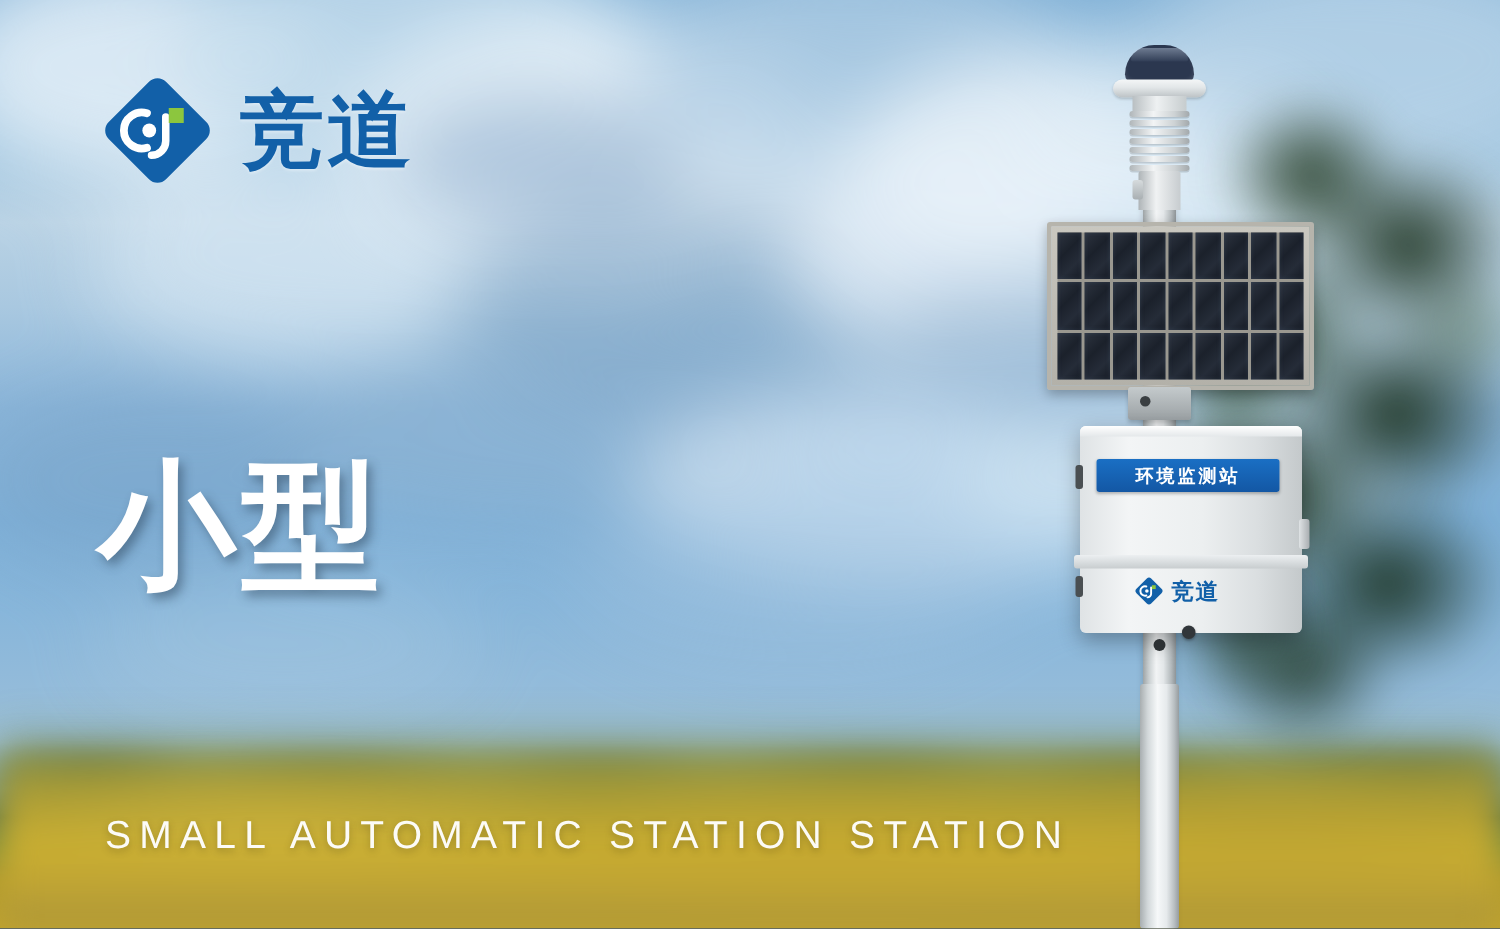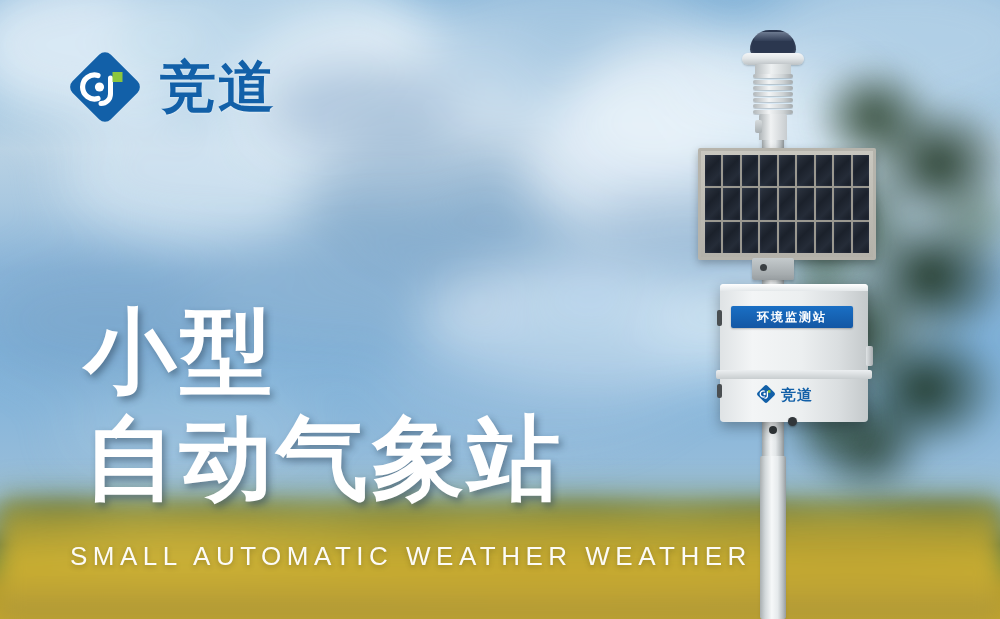--- a/index.html
+++ b/index.html
@@ -127,21 +127,21 @@
   .logo-mark svg { display:block; }
   .logo-text {
     color:#1260a8;
     font-size:56px; font-weight:700;
     letter-spacing:2px; line-height:1;
     text-shadow:0 1px 2px rgba(255,255,255,.35);
   }
 
   
   .headline {
-    position:absolute; left:84px; top:300px;
+    position:absolute; left:65px; top:300px;
     color:#ffffff;
     font-weight:700;
     line-height:1.12;
     letter-spacing:4px;
     text-shadow:3px 4px 7px rgba(30,50,70,.45);
   }
   .headline .l1 { font-size:92px; display:block; }
   .headline .l2 { font-size:92px; display:block; margin-top:4px; }
 
   .subtitle {
@@ -351,24 +351,23 @@
         <circle cx="33.5" cy="39" r="4.6" fill="#ffffff"></circle>
         <path d="M44.5 30 L44.5 46 A9.5 9.5 0 0 1 35 55.5" fill="none" stroke="#ffffff" stroke-width="5" stroke-linecap="round"></path>
         <rect x="46.5" y="24" width="10" height="10" fill="#8cc63e"></rect>
       </svg>
     </div>
     <div class="logo-text">竞道</div>
   </div>
 
   <div class="headline">
     <span class="l1">小型</span>
-    <span class="l2">自动气象站</span>
   </div>
 
-  <div class="subtitle">SMALL AUTOMATIC WEATHER WEATHER</div>
+  <div class="subtitle">SMALL AUTOMATIC STATION STATION</div>
 
   <div class="station">
 
     <div class="pole"></div>
     <div class="pole-lower"></div>
 
     <div class="sensor">
       <div class="sensor-dome"></div>
       <div class="sensor-disc"></div>
       <div class="sensor-neck"></div>

